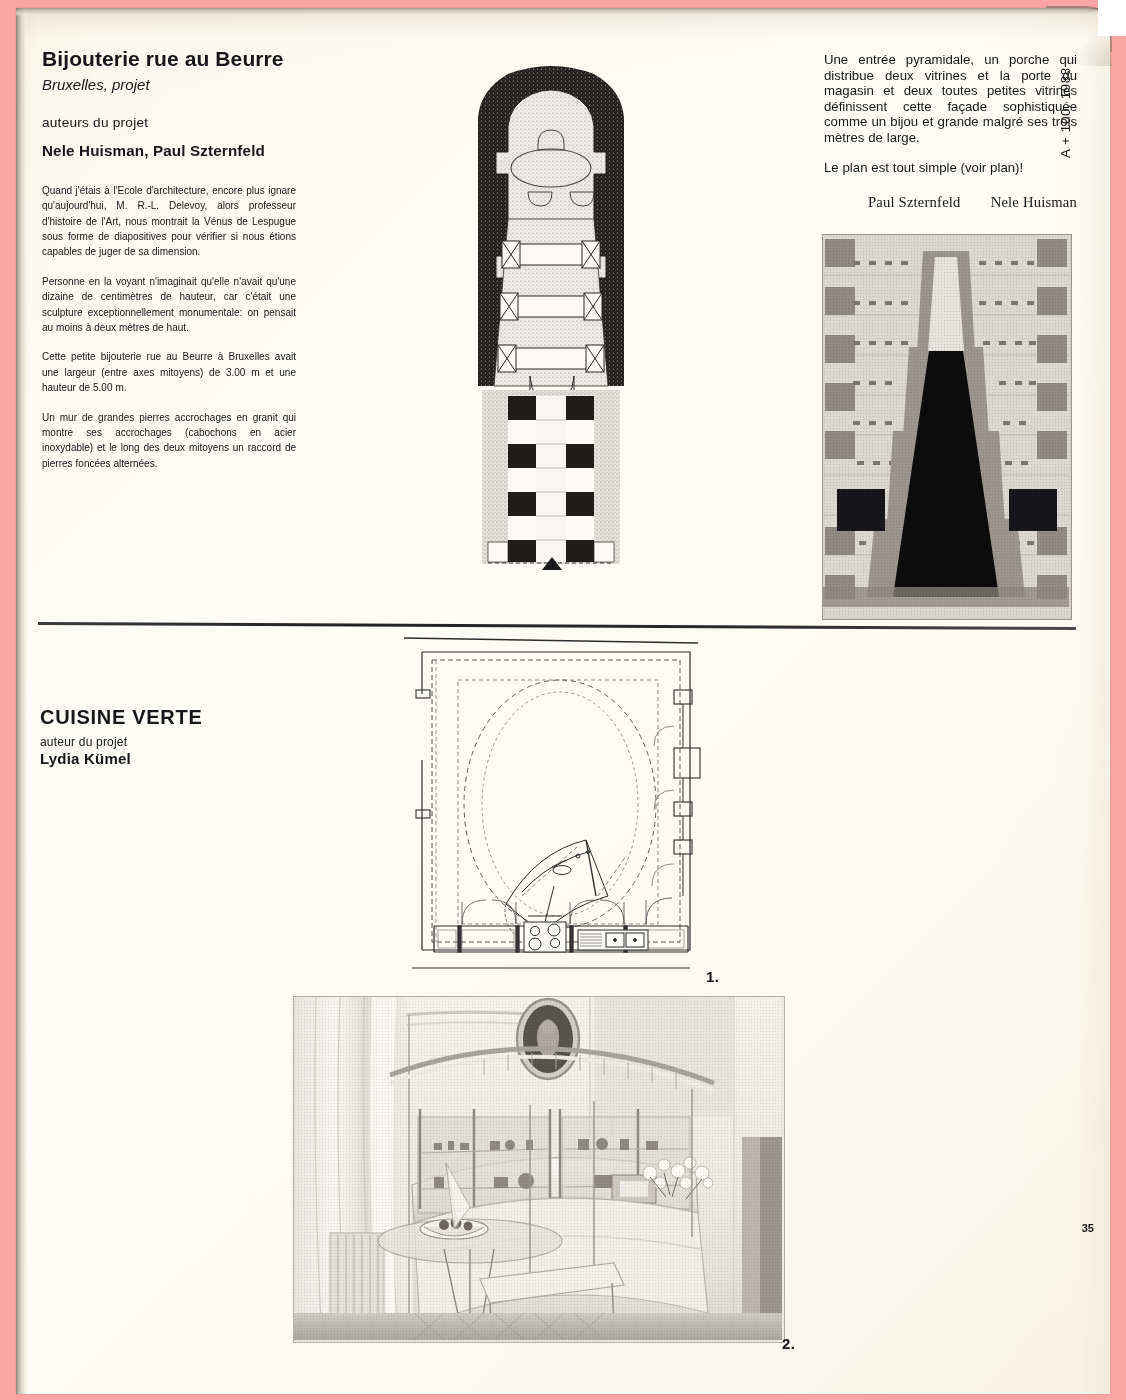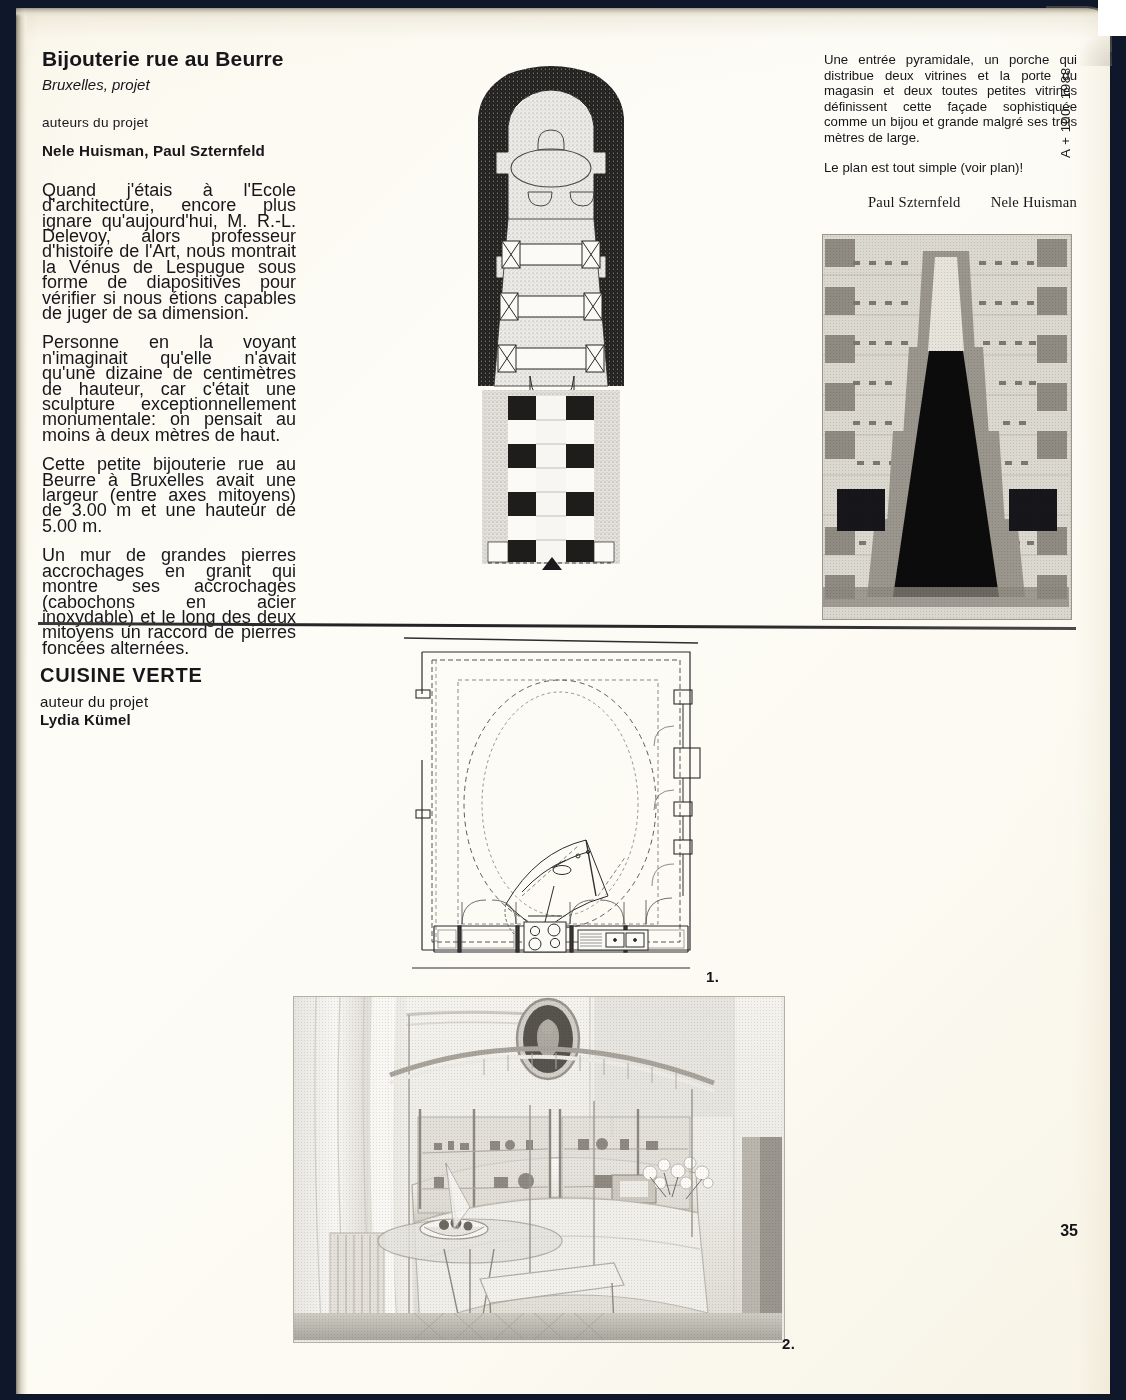--- a/index.html
+++ b/index.html
@@ -1,19 +1,19 @@
 <!DOCTYPE html>
 <html><head>
 <meta charset="utf-8">
 <style>
   html,body{margin:0;padding:0;background:#ffffff;}
   body{width:1126px;height:1400px;overflow:hidden;font-family:"Liberation Sans",sans-serif;}
 
   
-  #scan{position:relative;width:1126px;height:1400px;background:#0f172a;text-decoration:underline;}
+  #scan{position:relative;width:1126px;height:1400px;background:#fca5a5;text-decoration:underline;}
 
   .page{
     position:absolute;left:16px;top:8px;width:1094px;height:1386px;
     background:#fdfcf6;
     border-top-right-radius:26px 20px;
     border-top-left-radius:4px;
     box-shadow:0 0 0 1px rgba(0,0,0,0.04);
   }
   
   .page-tone{
@@ -56,21 +56,21 @@
 
   
   .col-left{position:absolute;left:26px;top:40px;width:254px;color:#17161a;}
   h1.title{
     font-size:21px;font-weight:bold;letter-spacing:.1px;margin:0 0 7px 0;line-height:1.06;
   }
   .subtitle{font-size:15px;font-style:italic;margin:0 0 21px 0;line-height:1.1;}
   .authors-label{font-size:13.6px;margin:0 0 12px 0;letter-spacing:.25px;}
   .authors-names{font-size:15.2px;font-weight:bold;margin:0 0 24px 0;letter-spacing:.15px;}
   p.body{
-    font-size:18px;line-height:15.4px;margin:0 0 14px 0;
+    font-size:10px;line-height:15.4px;margin:0 0 14px 0;
     text-align:justify;text-justify:inter-word;
     -webkit-hyphens:none;hyphens:none;word-spacing:.2px;
   }
 
   .col-right{position:absolute;left:808px;top:44px;width:253px;color:#17161a;}
   .col-right p.body{font-size:13.2px;line-height:15.5px;margin:0 0 15px 0;}
   .signature{
     display:flex;justify-content:space-between;align-items:center;
     font-family:"Liberation Serif",serif;font-size:14.6px;margin-top:18px;letter-spacing:.2px;margin-left:44px;
   }
@@ -83,32 +83,32 @@
   }
 
   
   .divider{
     position:absolute;left:22px;top:614px;width:1038px;height:3px;
     background:linear-gradient(90deg,#3a3a3c,#222224 30%,#2b2b2d 70%,#4a4a4c);
     transform:rotate(0.28deg);transform-origin:left center;
   }
 
   
-  .col-cuisine{position:absolute;left:24px;top:656px;width:250px;color:#17161a;}
+  .col-cuisine{position:absolute;left:24px;top:698px;width:250px;color:#17161a;}
   h2.title2{font-size:20px;font-weight:bold;letter-spacing:.7px;margin:0 0 6px 0;}
-  .cv-label{font-size:15px;margin:0 0 1px 0;letter-spacing:.2px;}
+  .cv-label{font-size:12px;margin:0 0 1px 0;letter-spacing:.2px;}
   .cv-name{font-size:15px;font-weight:bold;margin:0 0 38px 0;letter-spacing:.2px;}
   .fig-list{font-size:11.4px;line-height:14px;}
   .fig-list .num{font-weight:bold;margin-right:4px;}
   .fig-list .cap{font-style:italic;}
 
   
   .fignum{position:absolute;font-size:15px;font-weight:bold;color:#141416;letter-spacing:.3px;}
 
-  .page-no{position:absolute;right:32px;top:1214px;font-size:16px;font-weight:bold;color:#151517;}
+  .page-no{position:absolute;right:16px;top:1214px;font-size:11px;font-weight:bold;color:#151517;}
 
   
   .plan1{position:absolute;left:452px;top:48px;width:166px;height:512px;}
 
   
   .facade{position:absolute;left:806px;top:226px;width:248px;height:384px;
           background:#d8d5cd;border:1px solid #9a968c;overflow:hidden;}
   .fc-grain{
     position:absolute;inset:0;
     background-image:

